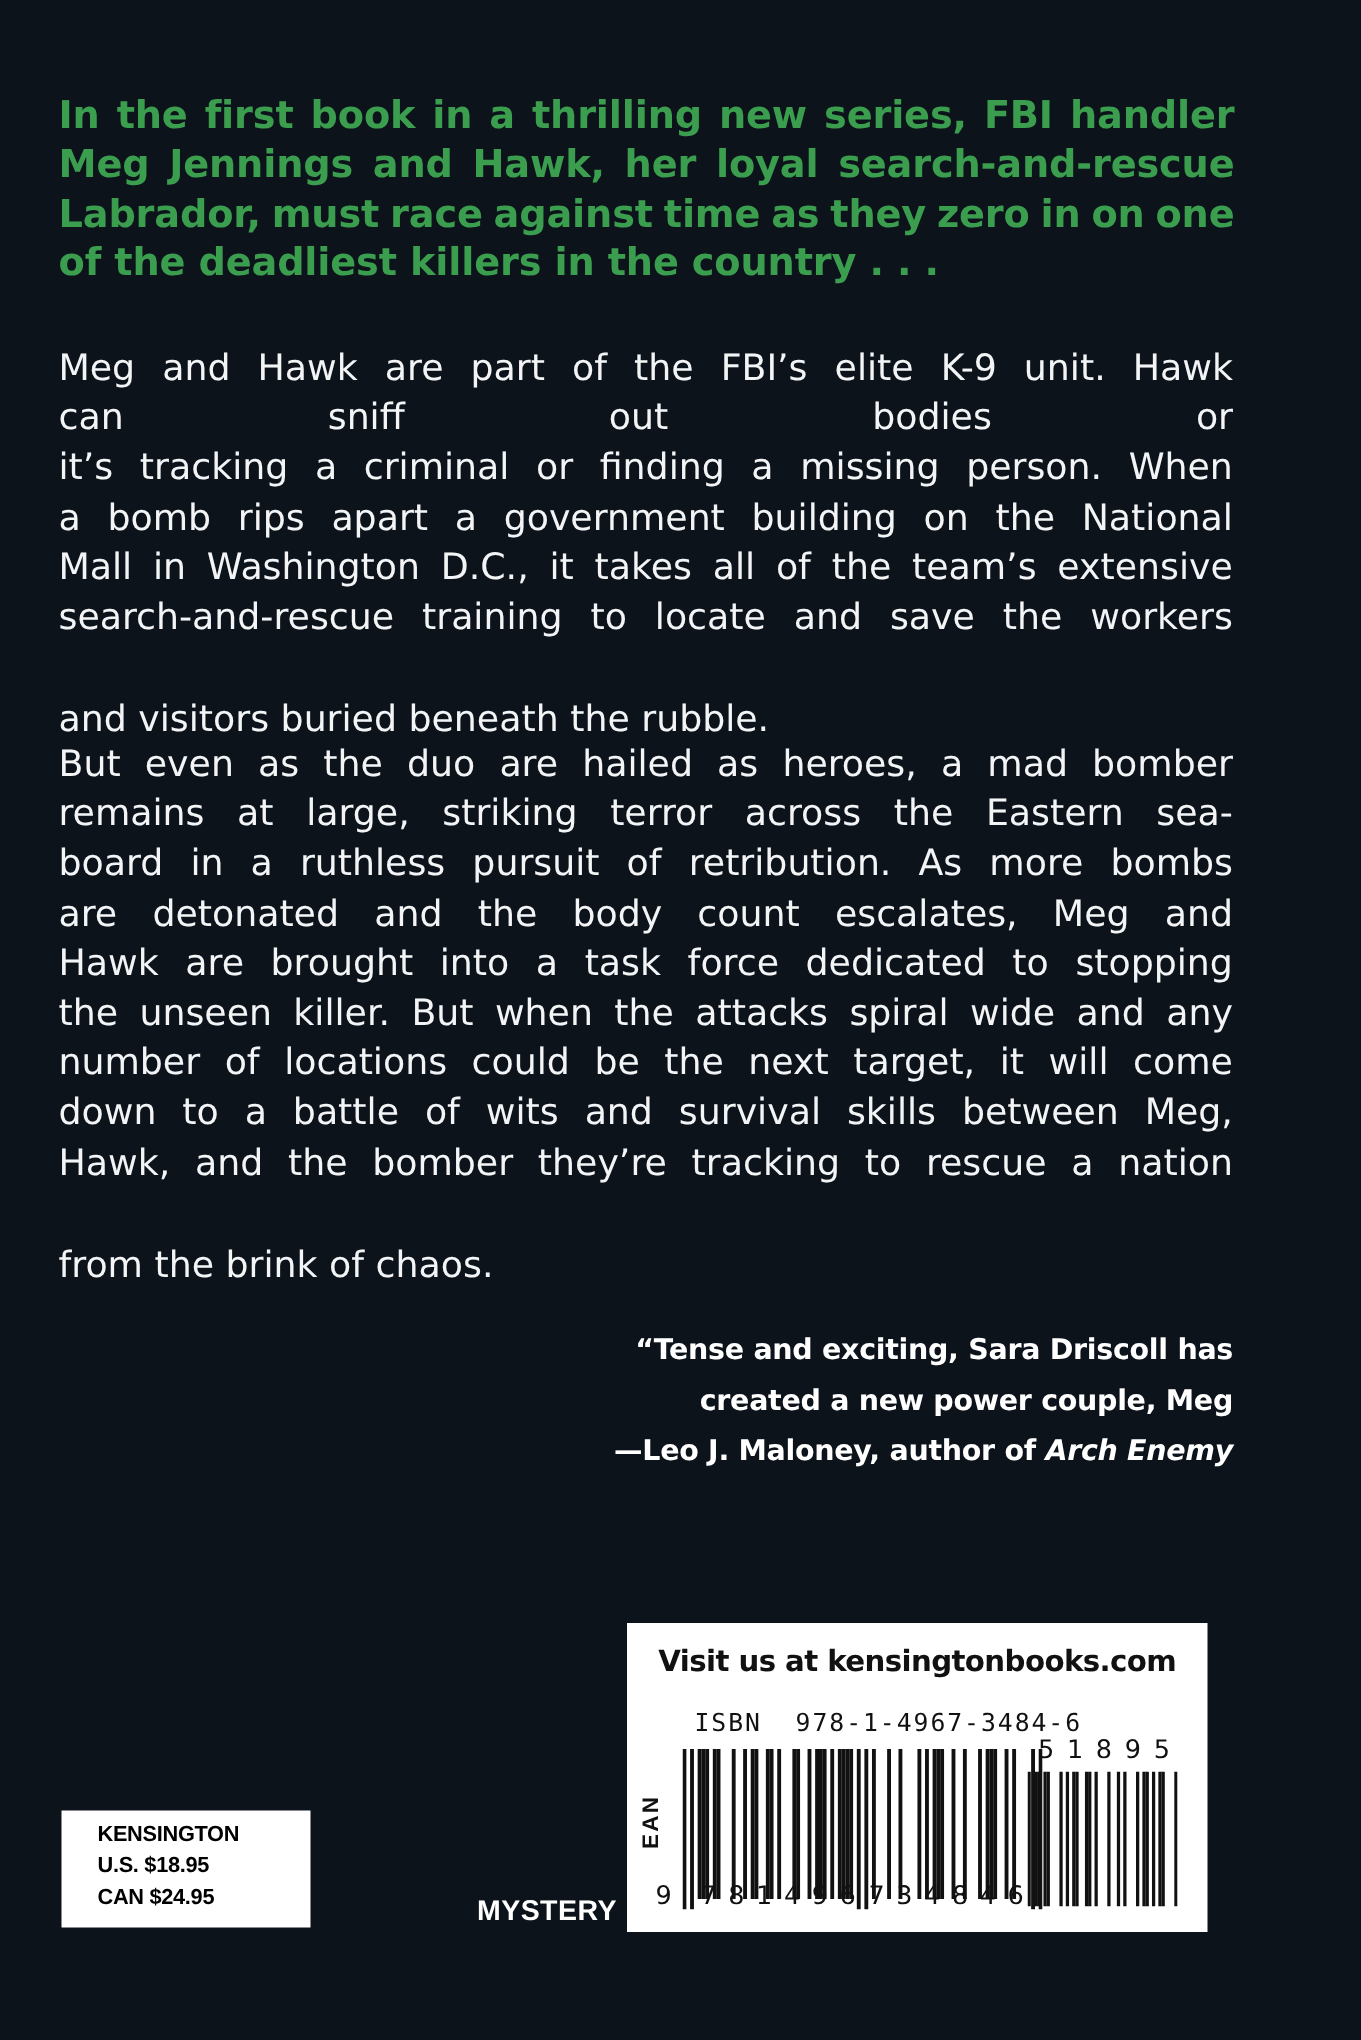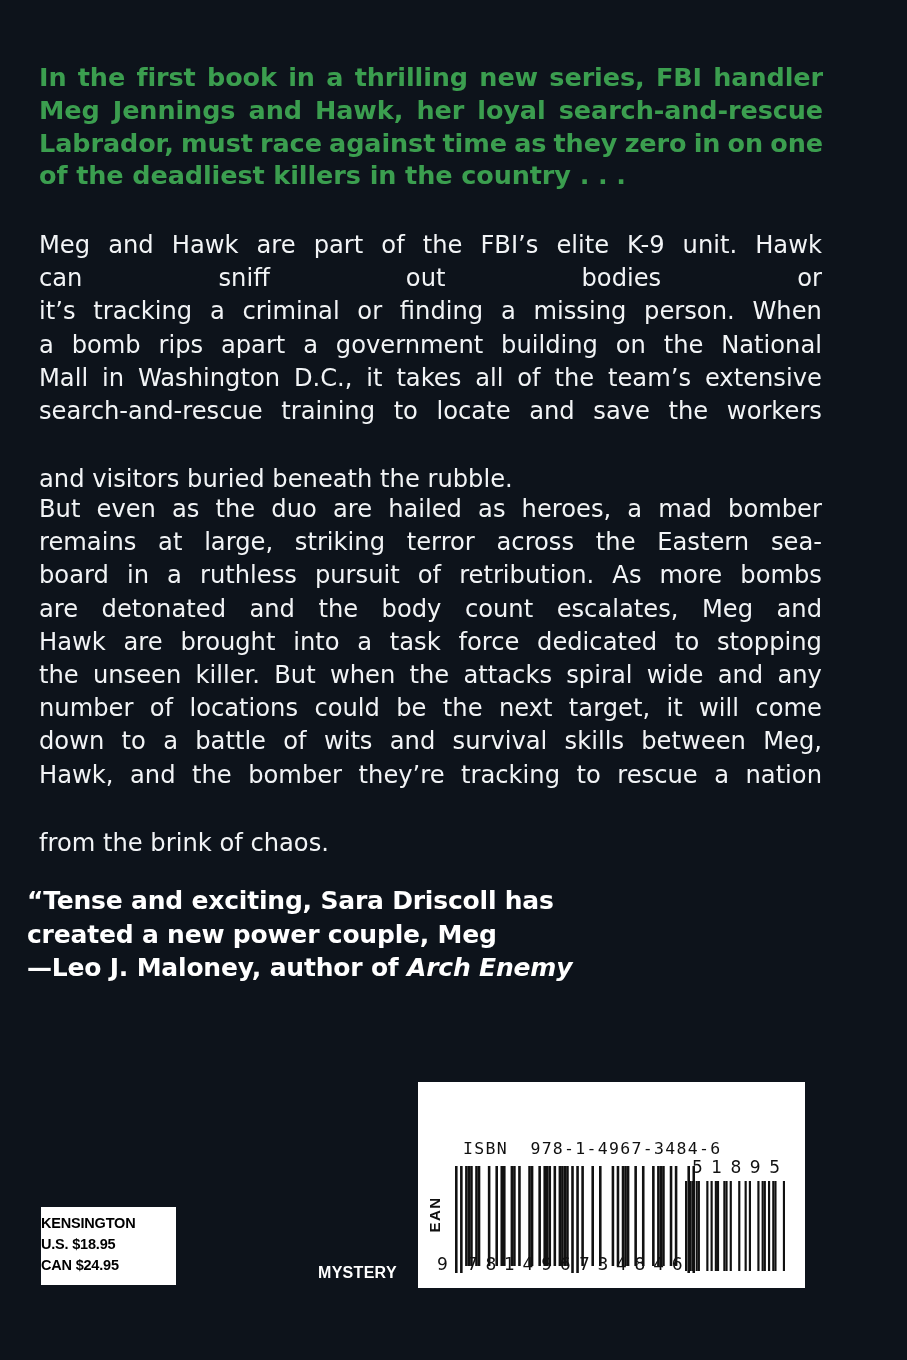--- a/index.html
+++ b/index.html
@@ -65,62 +65,62 @@
   .body-copy .ln.last {
     display: block;
     margin-top: 35px;
   }
   #para1 { top: 229px; }
   #para2 { top: 493px; }
 
   
   .blurb {
     position: absolute;
-    left: 27px;
+    left: 39px;
     top: 884px;
     width: 783px;
-    text-align: left;
+    text-align: right;
     color: #ffffff;
     font-family: "DejaVu Sans", sans-serif;
     font-weight: 700;
-    font-size: 25px;
+    font-size: 19px;
     line-height: 33.5px;
     letter-spacing: -0.2px;
   }
   .blurb .ln { display: block; white-space: nowrap; }
   .blurb .work { font-style: italic; }
 
   
   .price-box {
     position: absolute;
     left: 41px;
     top: 1207px;
-    width: 135px;
+    width: 166px;
     height: 78px;
     background: #ffffff;
     color: #000000;
     box-sizing: border-box;
-    padding: 6px 0 0 0;
+    padding: 6px 0 0 24px;
     font-family: "Liberation Sans", sans-serif;
     font-weight: 700;
     font-size: 14.5px;
     line-height: 21px;
     letter-spacing: -0.2px;
   }
   .price-box span { display: block; white-space: nowrap; }
 
   
   .category {
     position: absolute;
     left: 318px;
     top: 1264px;
     color: #ffffff;
     font-family: "Liberation Sans", sans-serif;
     font-weight: 700;
-    font-size: 16px;
+    font-size: 19px;
     letter-spacing: 0.3px;
     white-space: nowrap;
   }
 
   
   .barcode-panel {
     position: absolute;
     left: 418px;
     top: 1082px;
     width: 387px;
@@ -454,20 +454,21 @@
   <div class="price-box">
     <span>KENSINGTON</span>
     <span>U.S. $18.95</span>
     <span>CAN $24.95</span>
   </div>
 
   <div class="category">MYSTERY</div>
 
   <div class="barcode-panel">
 
+    <div class="visit-url">Visit us at kensingtonbooks.com</div>
 
     <div class="isbn-text"><span>ISBN</span>&nbsp;&nbsp;<span>978-1-4967-3484-6</span></div>
 
     <div class="ean-label">EAN</div>
 
     <div class="ean-main">
       <svg viewBox="0 0 240 107" width="240" height="107" preserveAspectRatio="none">
         <g fill="#111111" id="ean-main-bars">
             <rect x="0.000" y="0" width="2.577" height="107"></rect>
             <rect x="5.053" y="0" width="2.577" height="107"></rect>

